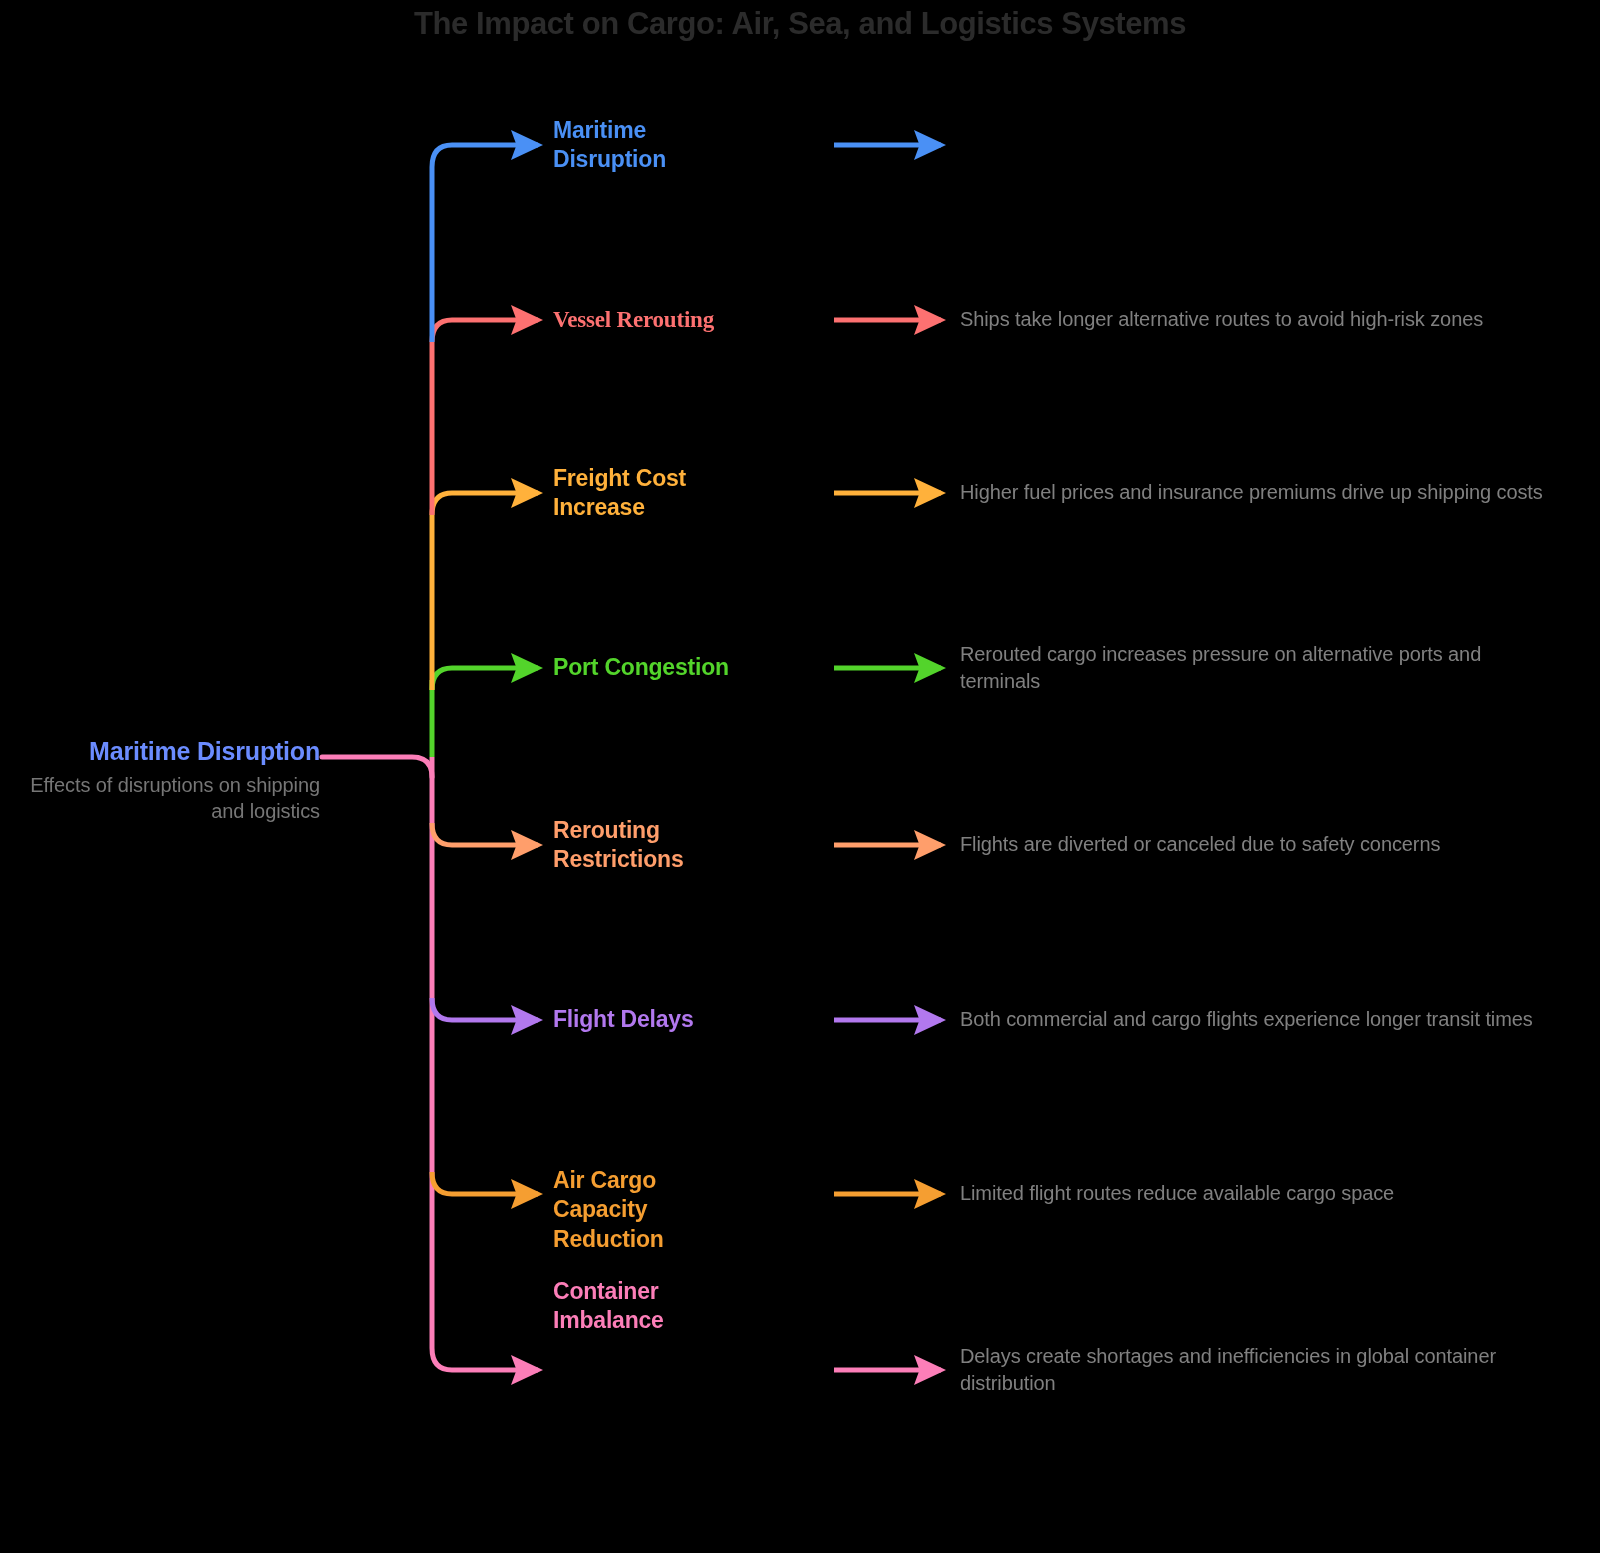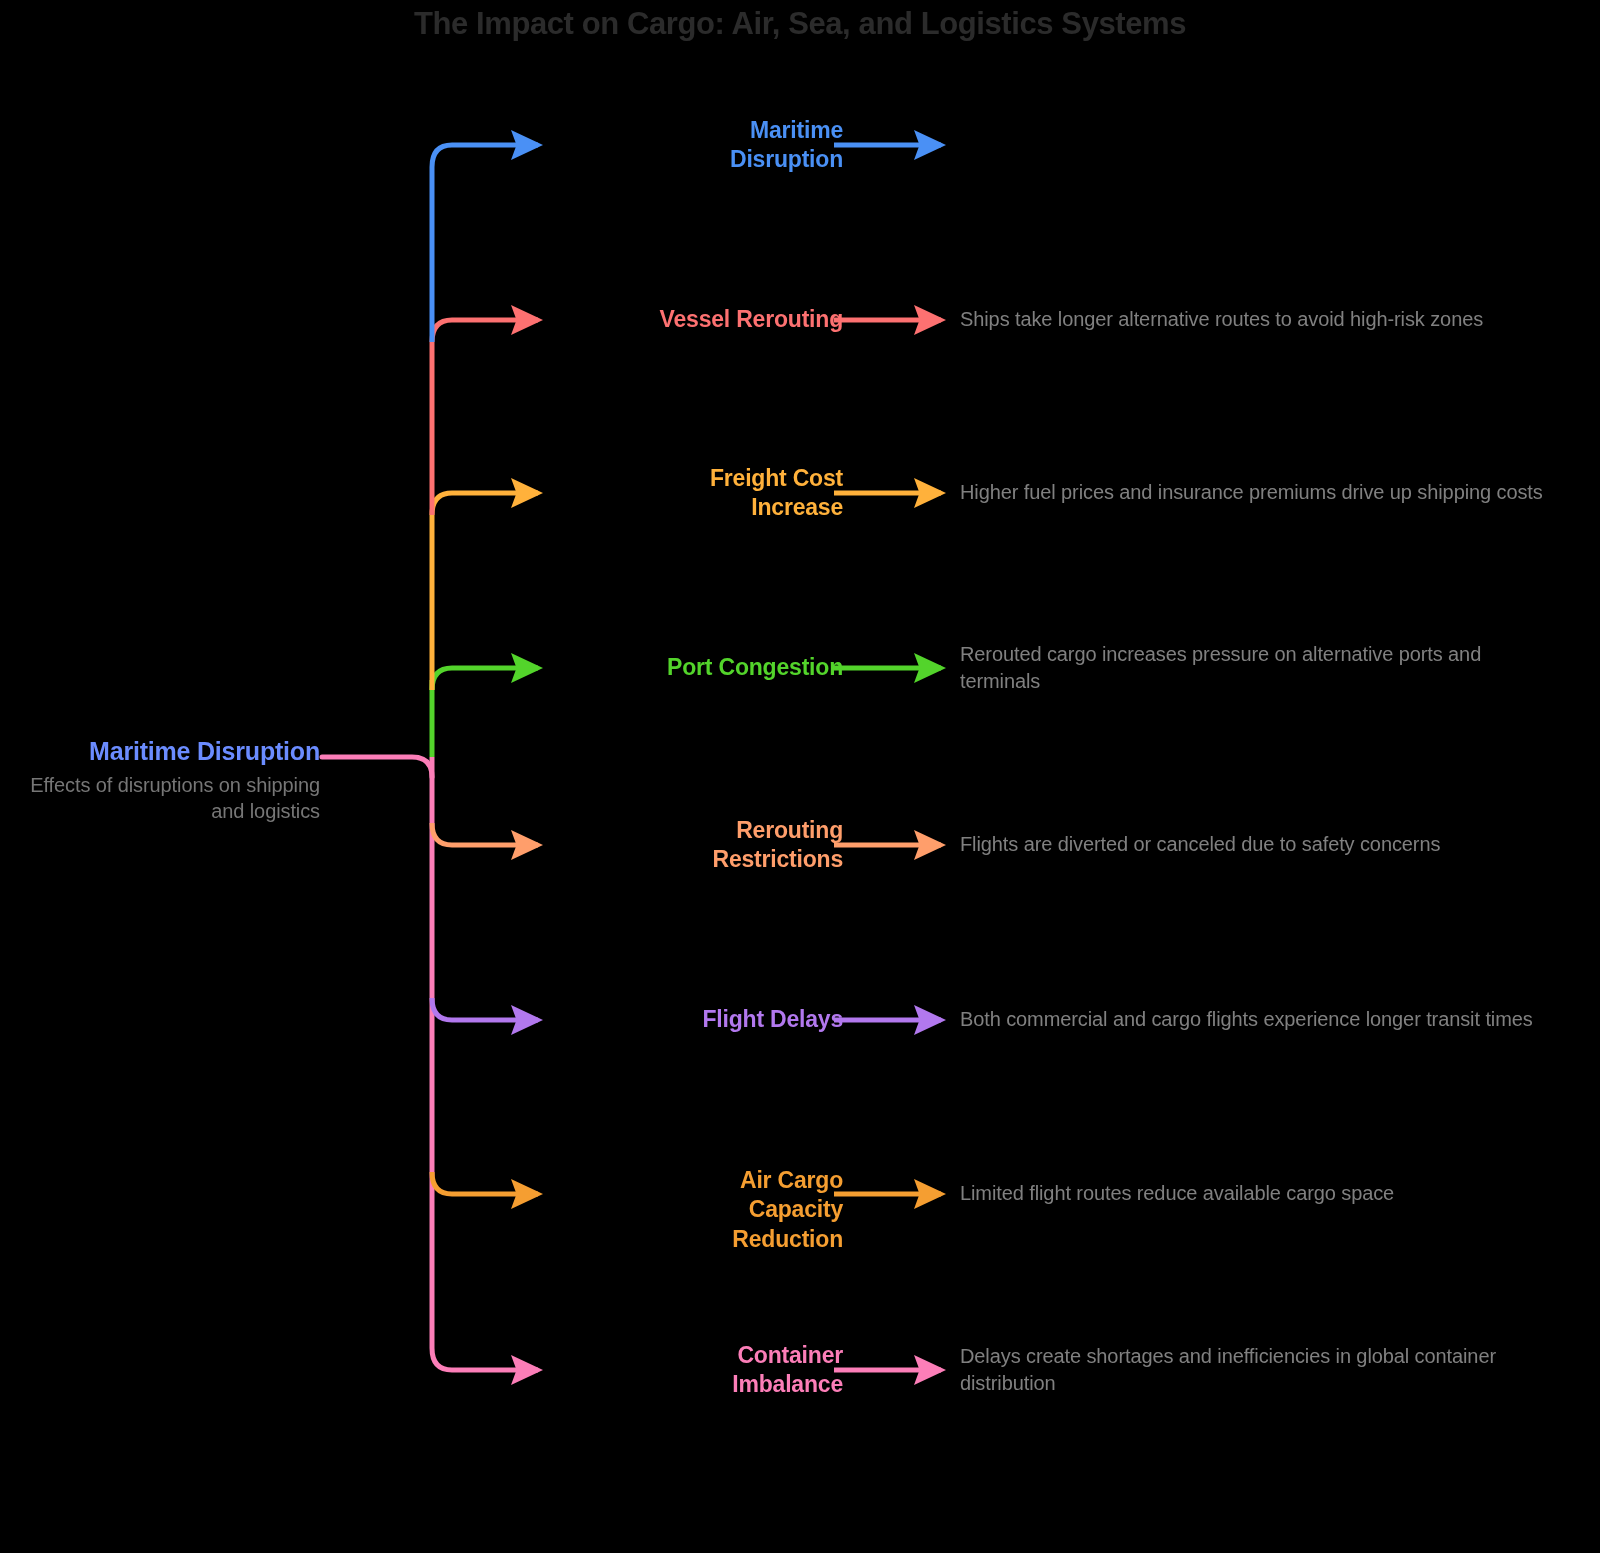--- a/index.html
+++ b/index.html
@@ -71,21 +71,21 @@
     font-weight: 400;
     line-height: 1.33;
     color: #767676;
     letter-spacing: -0.1px;
   }
 
   
   .branch-label {
     position: absolute;
     width: 290px;
-    text-align: right;
+    text-align: left;
     font-size: 23px;
     font-weight: 800;
     line-height: 1.28;
     letter-spacing: -0.2px;
     left: 553px;
     transform: translateY(-50%);
     white-space: pre-line;
   }
 
   
@@ -175,31 +175,31 @@
   </svg>
 
   <div id="root-node">
     <div class="root-title">Maritime
 Disruption</div>
     <div class="root-desc">Effects of disruptions on shipping and logistics</div>
   </div>
 
   <div class="branch-label" style="top:145px; color:#4a90f5;">Maritime
 Disruption</div>
-  <div class="branch-label" style="top:320px; color:#fd7171;">Vessel Rerouting</div>
+  <div class="branch-label" style="top:320px; color:#fd7171;font-family:Liberation Serif, serif;">Vessel Rerouting</div>
   <div class="branch-label" style="top:493px; color:#ffb13b;">Freight Cost
 Increase</div>
   <div class="branch-label" style="top:668px; color:#53d42b;">Port Congestion</div>
   <div class="branch-label" style="top:845px; color:#ff9e6b;">Rerouting
 Restrictions</div>
   <div class="branch-label" style="top:1020px; color:#b278ee;">Flight Delays</div>
   <div class="branch-label" style="top:1194px; color:#f59e31;margin-top:16px;">Air Cargo
 Capacity
 Reduction</div>
-  <div class="branch-label" style="top:1370px; color:#fc7eb8;">Container
+  <div class="branch-label" style="top:1306px; color:#fc7eb8;">Container
 Imbalance</div>
 
   <div class="branch-desc" style="top:320px;">Ships take longer alternative routes to avoid high-risk zones</div>
   <div class="branch-desc" style="top:493px;">Higher fuel prices and insurance premiums drive up shipping costs</div>
   <div class="branch-desc" style="top:668px;">Rerouted cargo increases pressure on alternative ports and terminals</div>
   <div class="branch-desc" style="top:845px;">Flights are diverted or canceled due to safety concerns</div>
   <div class="branch-desc" style="top:1020px;">Both commercial and cargo flights experience longer transit times</div>
   <div class="branch-desc" style="top:1194px;">Limited flight routes reduce available cargo space</div>
   <div class="branch-desc" style="top:1370px;">Delays create shortages and inefficiencies in global container distribution</div>
 

